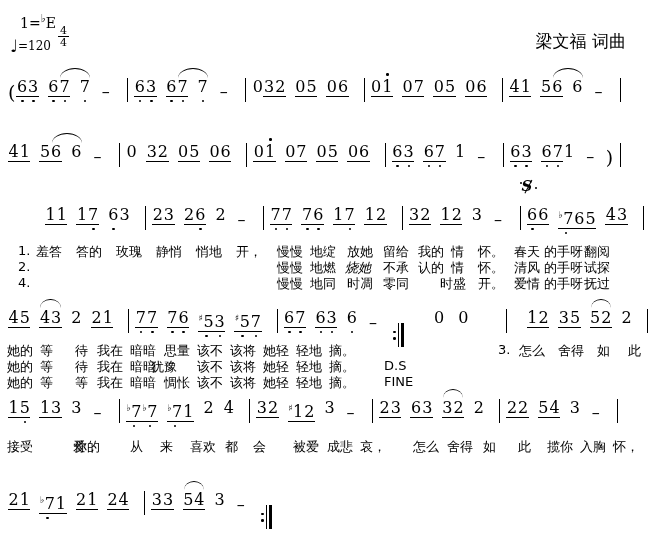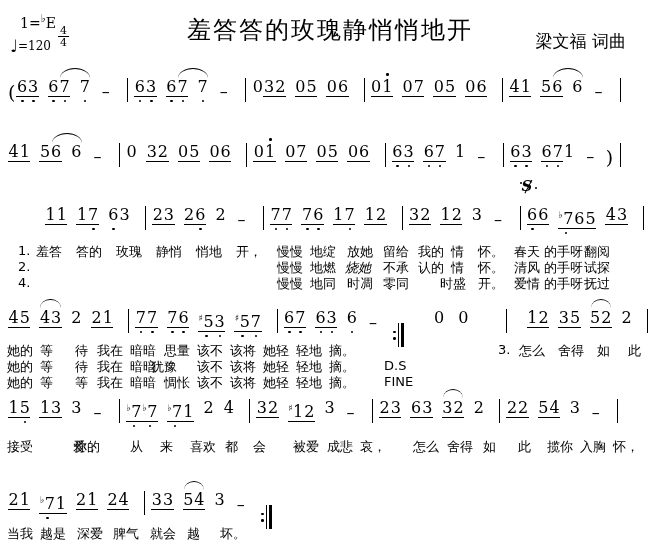--- a/index.html
+++ b/index.html
@@ -63,21 +63,20 @@
 
   <div class="keysig"><span>1=</span><span class="flat">♭</span><span>E</span><span class="frac">
         <span class="top">4</span>
         <span class="bot">4</span>
       </span>
   </div>
 
   <div class="tempo"><span class="notehead">♩</span><span>=120</span>
   </div>
 
-  <div class="title">羞答答的玫瑰静悄悄地开</div>
   <div class="credit">梁文福 词曲</div>
 
 <div class="mline" style="top: 78px; padding-left: 8px;"><span class="paren">(</span><span class="g u"><span class="n lo">6</span><span class="n lo">3</span></span><span class="g u"><span class="n lo">6</span><span class="n lo">7</span><span class="tie"></span></span><span class="g"><span class="n lo">7</span></span><span class="dash">–</span><span class="bar"></span><span class="g u"><span class="n lo">6</span><span class="n lo">3</span></span><span class="g u"><span class="n lo">6</span><span class="n lo">7</span><span class="tie"></span></span><span class="g"><span class="n lo">7</span></span><span class="dash">–</span><span class="bar"></span><span class="g tight"><span class="n">0</span></span><span class="g u j"><span class="n">3</span><span class="n">2</span></span><span class="g u"><span class="n">0</span><span class="n">5</span></span><span class="g u"><span class="n">0</span><span class="n">6</span></span><span class="bar"></span><span class="g u"><span class="n">0</span><span class="n hi">1</span></span><span class="g u"><span class="n">0</span><span class="n">7</span></span><span class="g u"><span class="n">0</span><span class="n">5</span></span><span class="g u"><span class="n">0</span><span class="n">6</span></span><span class="bar"></span><span class="g u"><span class="n">4</span><span class="n">1</span></span><span class="g u"><span class="n">5</span><span class="n">6</span><span class="tie"></span></span><span class="g"><span class="n">6</span></span><span class="dash">–</span><span class="bar"></span></div>
     <div class="mline" style="top: 143px; padding-left: 8px;"><span class="g u"><span class="n">4</span><span class="n">1</span></span><span class="g u"><span class="n">5</span><span class="n">6</span><span class="tie"></span></span><span class="g"><span class="n">6</span></span><span class="dash">–</span><span class="bar"></span><span class="g"><span class="n">0</span></span><span class="g u"><span class="n">3</span><span class="n">2</span></span><span class="g u"><span class="n">0</span><span class="n">5</span></span><span class="g u"><span class="n">0</span><span class="n">6</span></span><span class="bar"></span><span class="g u"><span class="n">0</span><span class="n hi">1</span></span><span class="g u"><span class="n">0</span><span class="n">7</span></span><span class="g u"><span class="n">0</span><span class="n">5</span></span><span class="g u"><span class="n">0</span><span class="n">6</span></span><span class="bar"></span><span class="g u"><span class="n lo">6</span><span class="n lo">3</span></span><span class="g u"><span class="n lo">6</span><span class="n lo">7</span></span><span class="g"><span class="n">1</span></span><span class="dash">–</span><span class="bar"></span><span class="g u"><span class="n lo">6</span><span class="n lo">3</span></span><span class="g u tight"><span class="n lo">6</span><span class="n lo">7</span></span><span class="g j"><span class="n">1</span></span><span class="dash">–</span><span class="paren">)</span><span class="bar"></span></div>
     <div class="mline" style="top: 206px; padding-left: 45px;"><span class="g u"><span class="n">1</span><span class="n">1</span></span><span class="g u"><span class="n">1</span><span class="n lo">7</span></span><span class="g"><span class="n lo">6</span><span class="n">3</span></span><span class="bar"></span><span class="g u"><span class="n">2</span><span class="n">3</span></span><span class="g u"><span class="n">2</span><span class="n lo">6</span></span><span class="g"><span class="n">2</span></span><span class="dash">–</span><span class="bar"></span><span class="g u"><span class="n lo">7</span><span class="n lo">7</span></span><span class="g u"><span class="n lo">7</span><span class="n lo">6</span></span><span class="g u"><span class="n">1</span><span class="n lo">7</span></span><span class="g u"><span class="n">1</span><span class="n">2</span></span><span class="bar"></span><span class="g u"><span class="n">3</span><span class="n">2</span></span><span class="g u"><span class="n">1</span><span class="n">2</span></span><span class="g"><span class="n">3</span></span><span class="dash">–</span><span class="bar"><span class="segno"><span>S</span><span class="sg-slash"></span><span class="sg-d1"></span><span class="sg-d2"></span></span></span><span class="g u"><span class="n lo">6</span><span class="n">6</span></span><span class="g u"><span class="n lo"><span class="a">♭</span>7</span><span class="n">6</span><span class="n">5</span></span><span class="g u"><span class="n">4</span><span class="n">3</span></span><span class="bar"></span></div>
     <div class="mline" style="top: 309px; padding-left: 8px;"><span class="g u"><span class="n">4</span><span class="n">5</span></span><span class="g u"><span class="n">4</span><span class="n">3</span><span class="arc"></span></span><span class="g"><span class="n">2</span></span><span class="g u"><span class="n">2</span><span class="n">1</span></span><span class="bar"></span><span class="g u"><span class="n lo">7</span><span class="n lo">7</span></span><span class="g u"><span class="n lo">7</span><span class="n lo">6</span></span><span class="g u"><span class="n lo"><span class="a">♯</span>5</span><span class="n lo">3</span></span><span class="g u"><span class="n lo"><span class="a">♯</span>5</span><span class="n lo">7</span></span><span class="bar"></span><span class="g u"><span class="n lo">6</span><span class="n lo">7</span></span><span class="g u"><span class="n lo">6</span><span class="n lo">3</span></span><span class="g"><span class="n lo">6</span></span><span class="dash">–</span><span class="rep">
         <span class="rdots">
           <span class="rdot"></span>
           <span class="rdot"></span>
         </span>
@@ -196,22 +195,13 @@
       <span class="lseg" style="left: 327px;">成悲</span>
       <span class="lseg" style="left: 360px;">哀，</span>
       <span class="lseg" style="left: 413px;">怎么</span>
       <span class="lseg" style="left: 447px;">舍得</span>
       <span class="lseg" style="left: 483px;">如</span>
       <span class="lseg" style="left: 518px;">此</span>
       <span class="lseg" style="left: 547px;">揽你</span>
       <span class="lseg" style="left: 580px;">入胸</span>
       <span class="lseg" style="left: 613px;">怀，</span>
     </div>
-    <div class="lrow" style="top: 525px;">
-      <span class="lseg" style="left: 7px;">当我</span>
-      <span class="lseg" style="left: 40px;">越是</span>
-      <span class="lseg" style="left: 77px;">深爱</span>
-      <span class="lseg" style="left: 113px;">脾气</span>
-      <span class="lseg" style="left: 150px;">就会</span>
-      <span class="lseg" style="left: 187px;">越</span>
-      <span class="lseg" style="left: 220px;">坏。</span>
-    </div>
   </div>
 
 </body></html>

